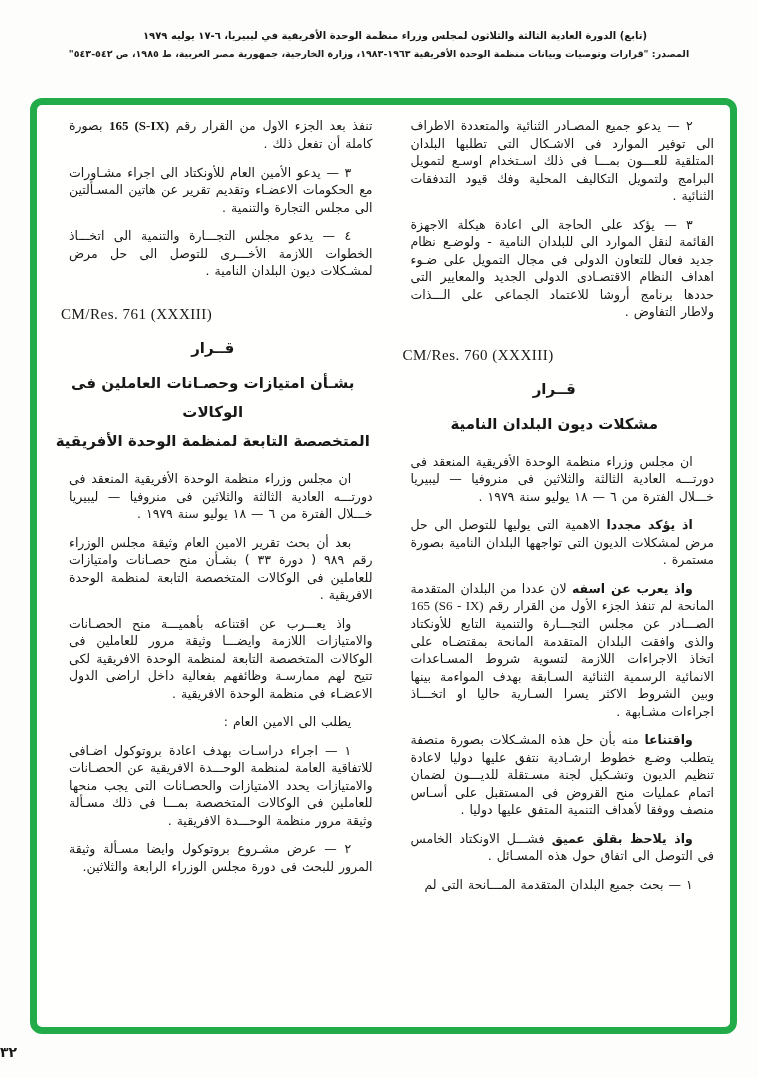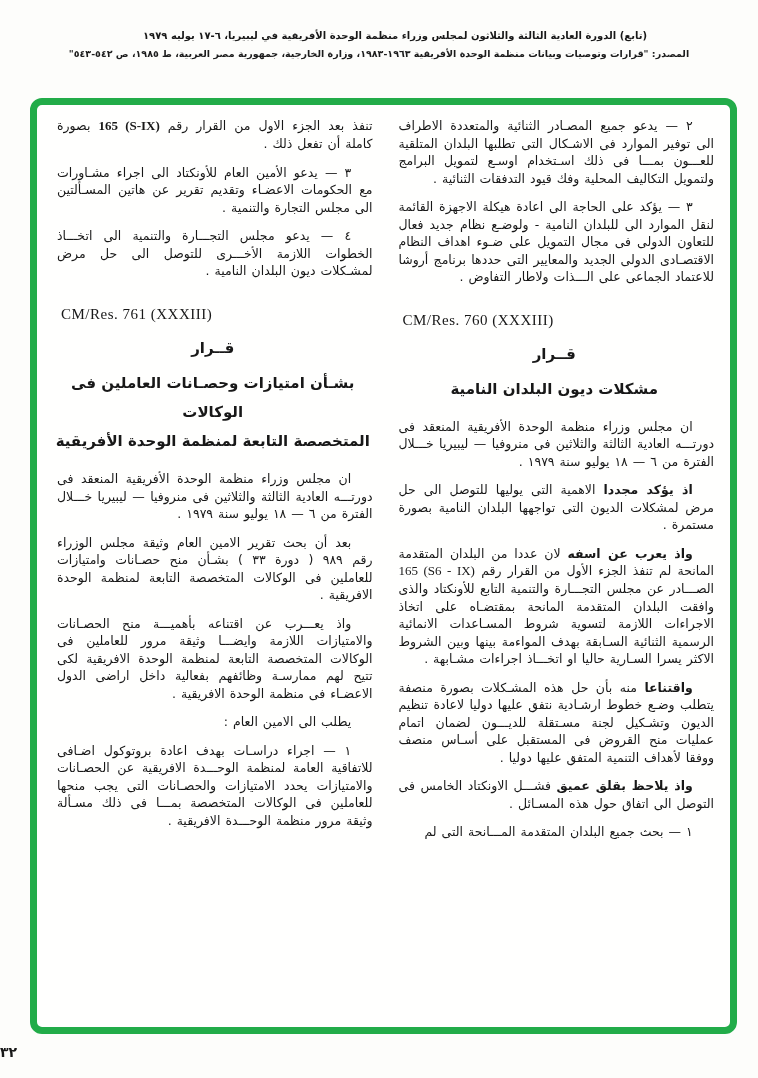--- a/index.html
+++ b/index.html
@@ -14,21 +14,21 @@
   .header-source{font-weight:bold;font-size:9.5px;margin-top:7px;color:#1c1c1c;}
   .content-box{
     position:absolute;left:30px;top:98px;width:707px;height:936px;
     box-sizing:border-box;border:7px solid #22ac49;border-radius:12px;
     padding:12px 16px 8px 16px;background:#fffffe;overflow:hidden;
   }
   .columns{display:flex;direction:rtl;gap:22px;height:100%;}
   .column{flex:1 1 0;direction:rtl;min-width:0;}
   .blk-para{
     font-size:12.5px;line-height:1.40;text-align:justify;
-    margin:0 0 11px 4px;word-spacing:1px;
+    margin:0 0 11px 16px;word-spacing:1px;
   }
   .blk-para.indent{text-indent:1.7em;}
   .blk-resref{
     direction:ltr;text-align:left;
     font-family:"Liberation Serif","DejaVu Serif",serif;
     font-size:15px;letter-spacing:.5px;
     margin:26px 0 16px 8px;
   }
   .blk-heading{text-align:center;font-weight:bold;font-size:15px;margin:0 0 12px 0;}
   .blk-subheading{
@@ -75,17 +75,18 @@
         <p class="blk-para indent">٤ — يدعو مجلس التجـــارة والتنمية الى اتخـــاذ الخطوات اللازمة الأخـــرى للتوصل الى حل مرض لمشـكلات ديون البلدان النامية .</p>
         <div class="blk-resref">CM/Res. 761 (XXXIII)</div>
         <div class="blk-heading">قــرار</div>
         <div class="blk-subheading">بشـأن امتيازات وحصـانات العاملين فى الوكالات
 المتخصصة التابعة لمنظمة الوحدة الأفريقية</div>
         <p class="blk-para indent">ان مجلس وزراء منظمة الوحدة الأفريقية المنعقد فى دورتـــه العادية الثالثة والثلاثين فى منروفيا — ليبيريا خـــلال الفترة من ٦ — ١٨ يوليو سنة ١٩٧٩ .</p>
         <p class="blk-para indent">بعد أن بحث تقرير الامين العام وثيقة مجلس الوزراء رقم ٩٨٩ ( دورة ٣٣ ) بشـأن منح حصـانات وامتيازات للعاملين فى الوكالات المتخصصة التابعة لمنظمة الوحدة الافريقية .</p>
         <p class="blk-para indent">واذ يعـــرب عن اقتناعه بأهميـــة منح الحصـانات والامتيازات اللازمة وايضـــا وثيقة مرور للعاملين فى الوكالات المتخصصة التابعة لمنظمة الوحدة الافريقية لكى تتيح لهم ممارسـة وظائفهم بفعالية داخل اراضى الدول الاعضـاء فى منظمة الوحدة الافريقية .</p>
         <p class="blk-para indent">يطلب الى الامين العام :</p>
         <p class="blk-para indent">١ — اجراء دراسـات بهدف اعادة بروتوكول اضـافى للاتفاقية العامة لمنظمة الوحـــدة الافريقية عن الحصـانات والامتيازات يحدد الامتيازات والحصـانات التى يجب منحها للعاملين فى الوكالات المتخصصة بمـــا فى ذلك مسـألة وثيقة مرور منظمة الوحـــدة الافريقية .</p>
+        <p class="blk-para indent">٢ — عرض مشـروع بروتوكول وايضا مسـألة وثيقة المرور للبحث فى دورة مجلس الوزراء الرابعة والثلاثين.</p>
       </div>
   </div>
 </div>
 
 <div class="footer-page">٣٢</div>
 
 </body></html>

